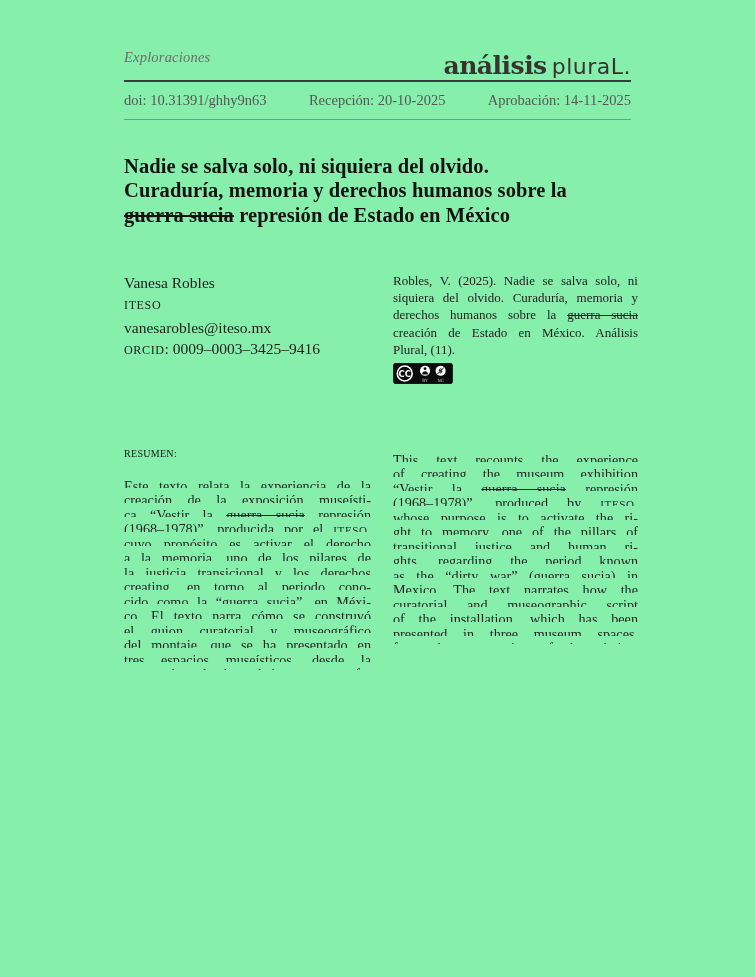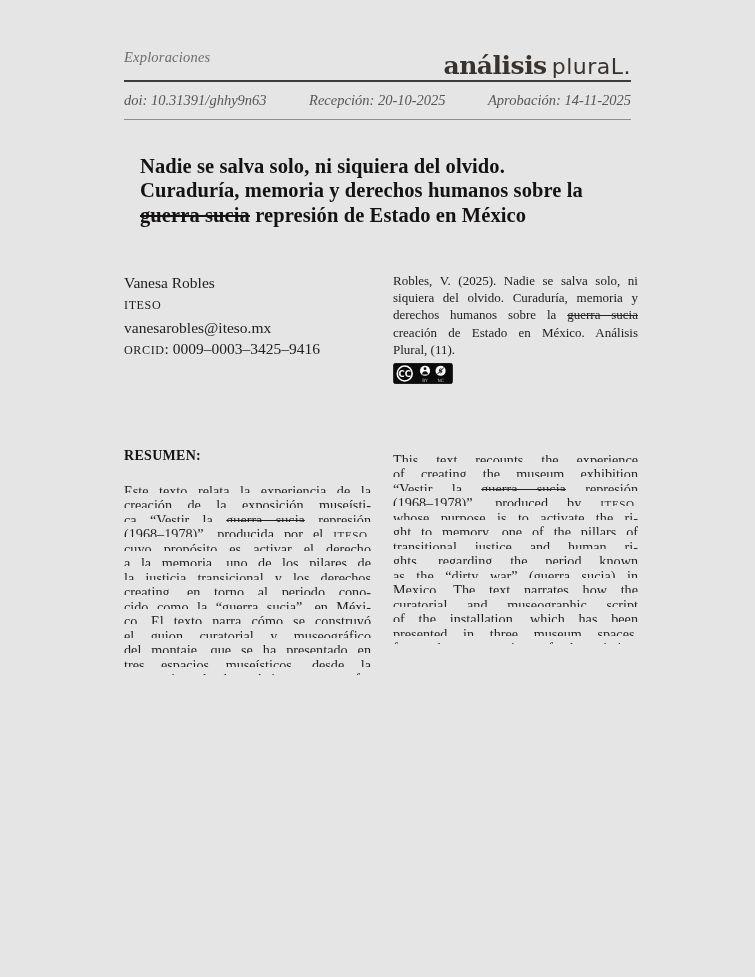--- a/index.html
+++ b/index.html
@@ -1,21 +1,21 @@
 <!DOCTYPE html>
 <html><head>
 <meta charset="utf-8">
 <style>
   html,body { margin:0; padding:0; }
   body {
     width:755px; height:977px; background:#ffffff; overflow:hidden;
     font-family:"Liberation Serif", serif; color:#1f1d1d;
     -webkit-font-smoothing:antialiased;
   }
-  .page { position:relative; width:755px; height:977px; background:#e5e5e5; }
+  .page { position:relative; width:755px; height:977px; background:#86efac; }
 
   
   .masthead {
     position:absolute; left:124px; top:0; width:507px; height:80px;
     display:flex; justify-content:space-between; align-items:flex-end;
   }
   .section-label {
     font-style:italic; font-size:14.5px; color:#6e6c6a; margin-bottom:14px;
     letter-spacing:0.2px;
   }
@@ -28,26 +28,26 @@
     font-family:"DejaVu Sans", sans-serif; font-weight:400; font-size:22px;
     letter-spacing:0.5px; margin-left:5px;
   }
 
   
   .rule1 { position:absolute; left:124px; top:80px; width:507px; height:2px; background:#3f3b39; }
   .rule2 { position:absolute; left:124px; top:119px; width:507px; height:1px; background:#8f8d8b; }
   .meta-row {
     position:absolute; left:124px; top:92px; width:507px;
     display:flex; justify-content:space-between;
-    font-style:italic; font-size:14.5px; color:#585655; white-space:nowrap;
+    font-size:14.5px; color:#585655; white-space:nowrap;
   }
 
   
   .title {
-    position:absolute; left:140px; top:140px; width:520px;
+    position:absolute; left:124px; top:140px; width:520px;
     font-size:20.5px; font-weight:bold; line-height:24.5px; color:#151212;
     letter-spacing:0.1px;
   }
   .title .line { white-space:nowrap; }
   .title .strike { text-decoration:line-through; text-decoration-thickness:2px; }
 
   
   .byline {
     position:absolute; left:124px; top:272px; width:514px;
     display:grid; grid-template-columns:247px 245px; column-gap:22px;
@@ -64,21 +64,21 @@
   .jlines .line.last { text-align-last:left; }
 
   .cc-badge { display:block; margin-top:5px; }
 
   
   .abstracts {
     position:absolute; left:124px; top:448px; width:514px;
     display:grid; grid-template-columns:247px 245px; column-gap:22px;
   }
   .abs-heading {
-    font-size:14px; font-weight:bold; margin:0 0 15px 0; letter-spacing:0.3px;
+    font-size:10px; font-weight:normal; margin:0 0 15px 0; letter-spacing:0.3px;
     color:#171414;
   }
   .body-lines { font-size:14.2px; line-height:24.92px; color:#211f1f; }
   .clip { height:8px; overflow:hidden; }
   .clip .cline {
     font-size:14.2px; line-height:24.92px; color:#211f1f;
     text-align:justify; text-align-last:justify; white-space:nowrap; overflow:hidden;
   }
 </style>
 </head>

